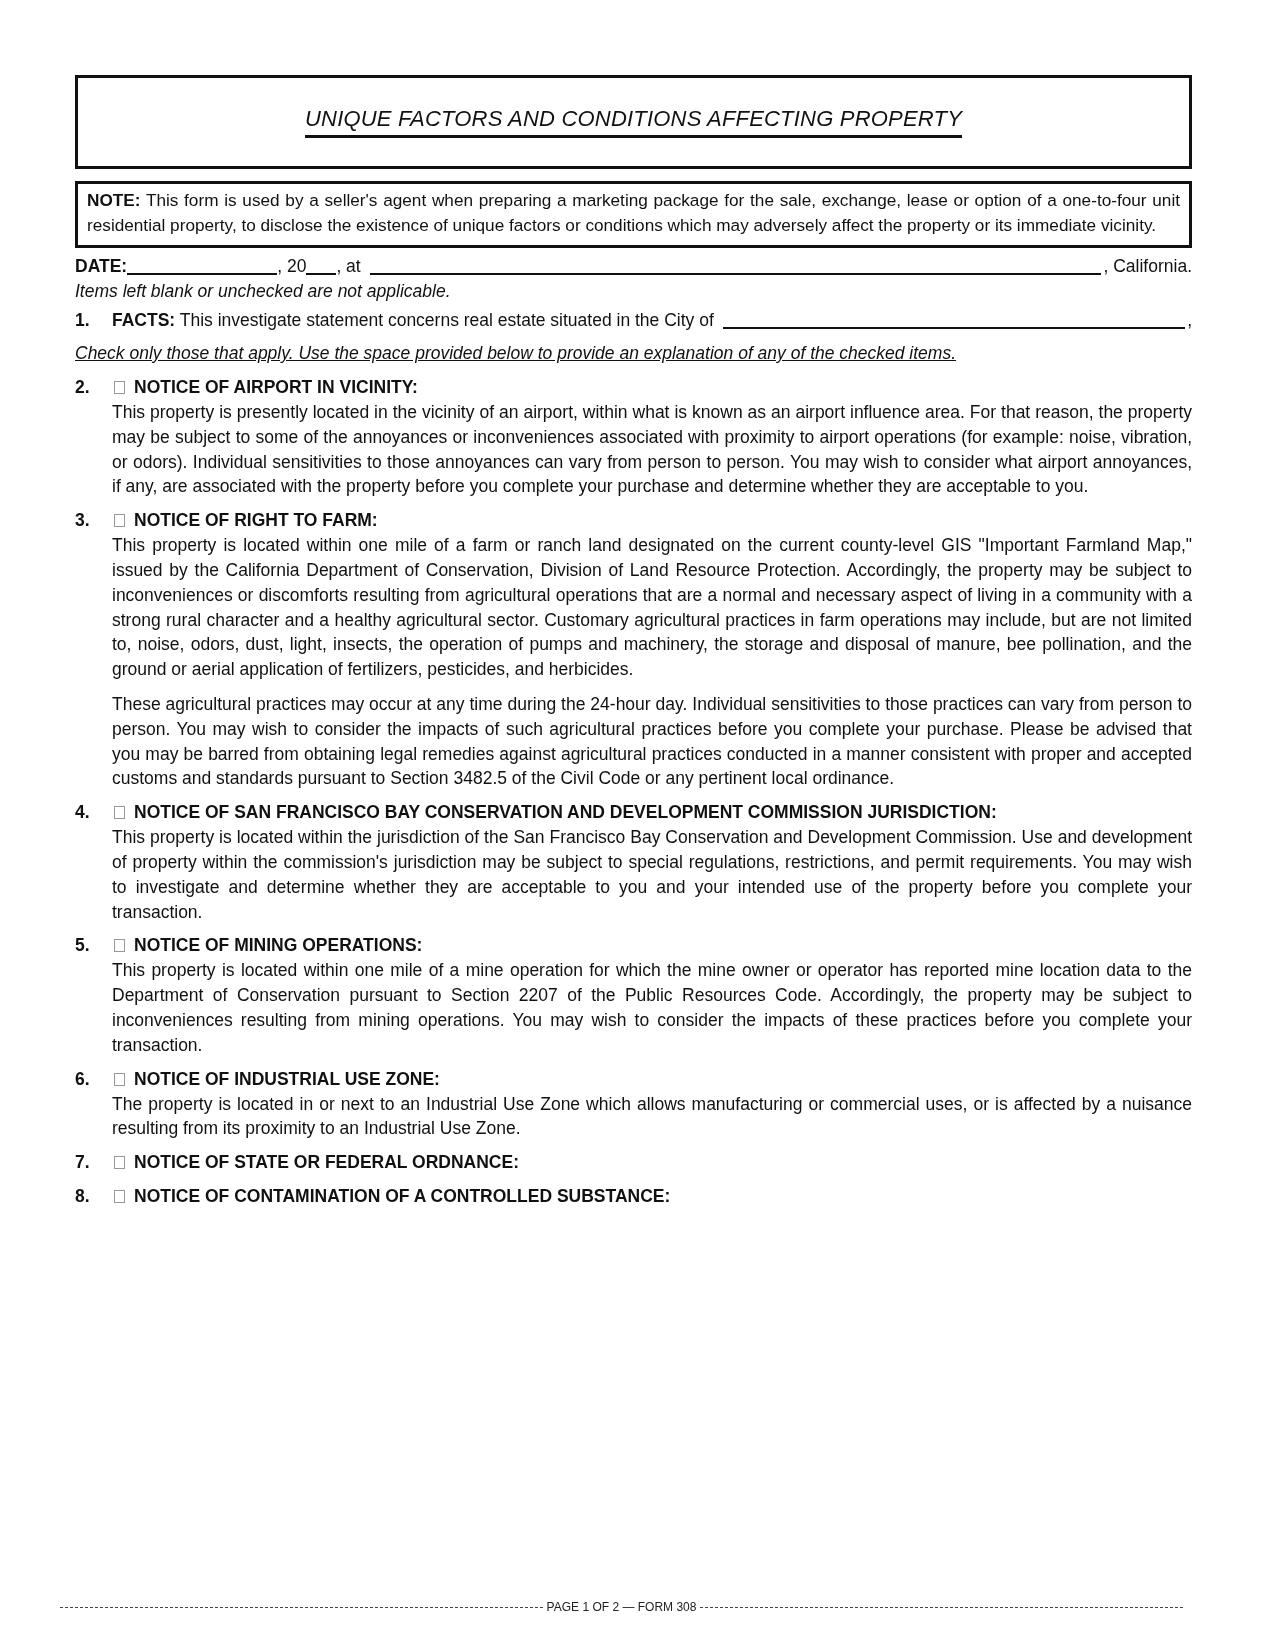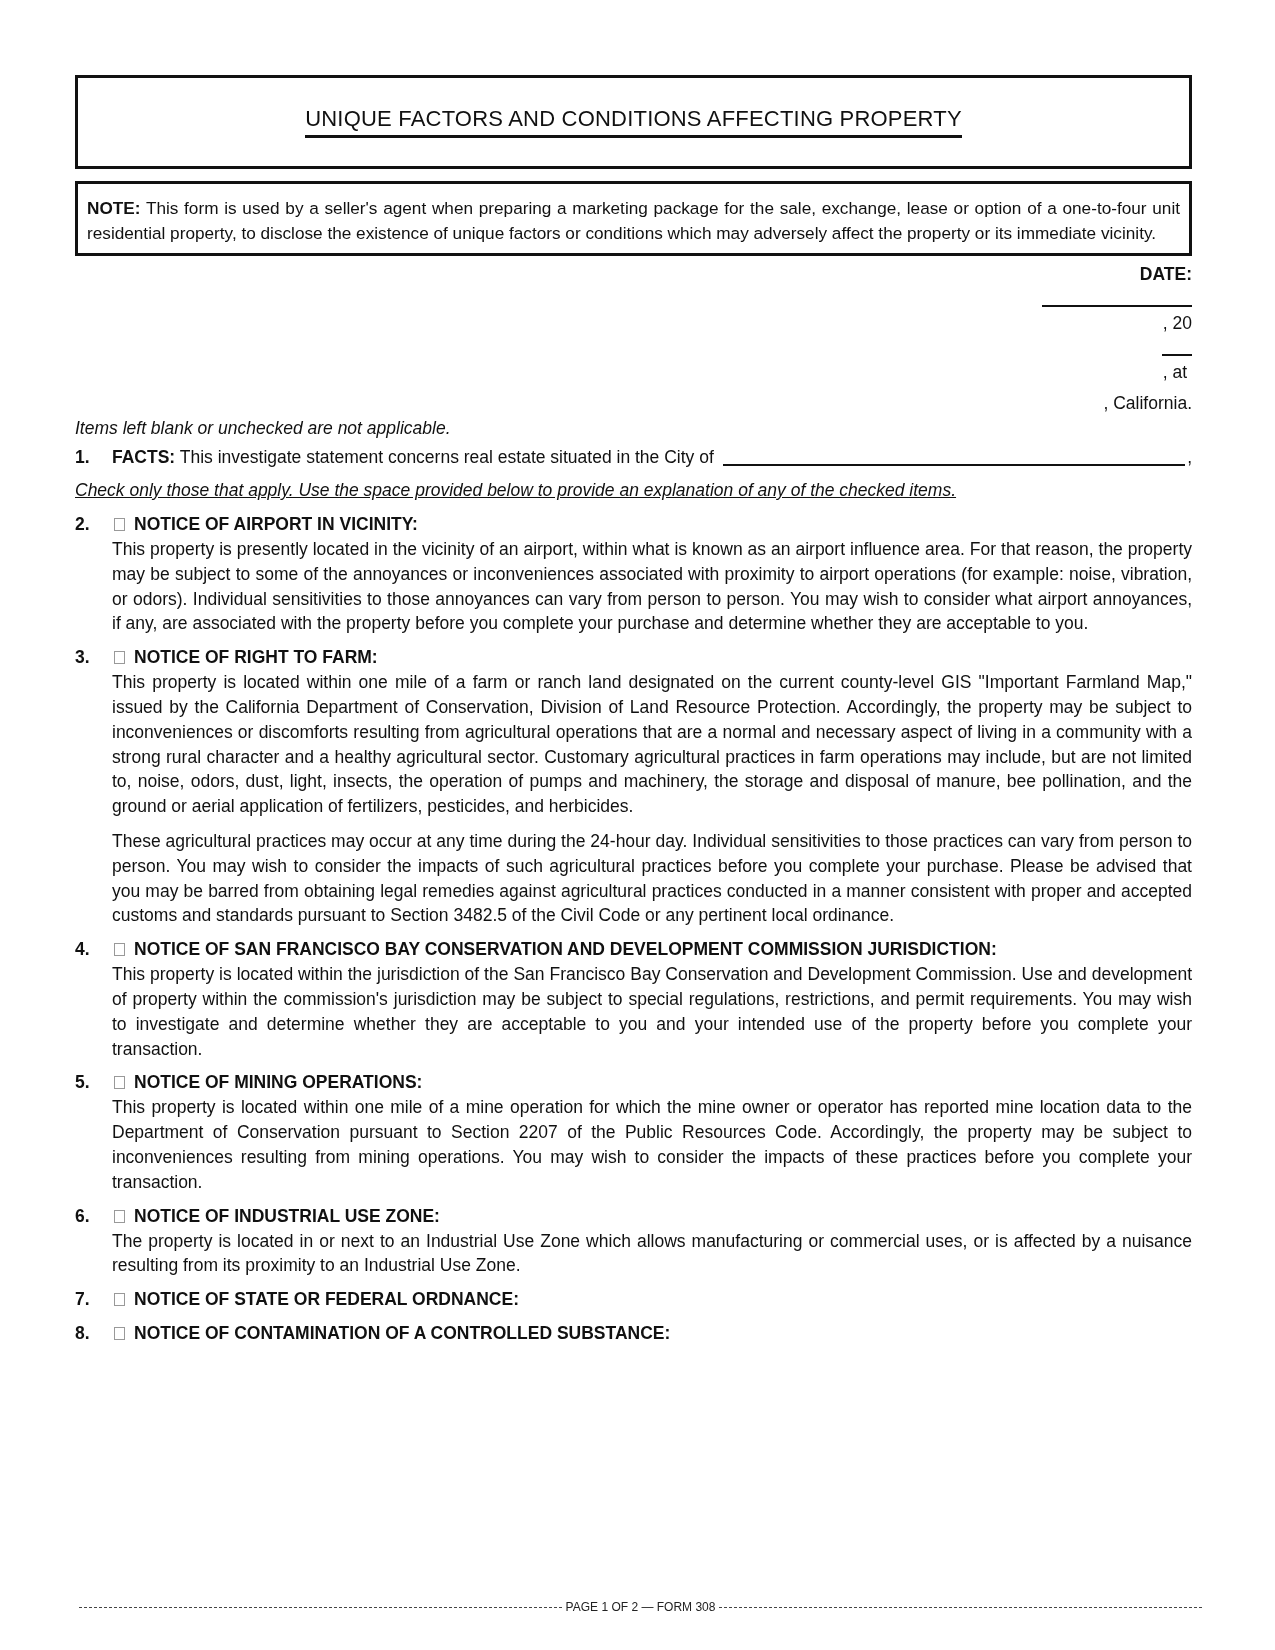--- a/index.html
+++ b/index.html
@@ -4,56 +4,56 @@
 <style>
   html, body { margin: 0; padding: 0; background: #ffffff; }
   body {
     width: 1275px; height: 1650px; position: relative; overflow: hidden;
     font-family: "Liberation Sans", sans-serif; color: #111;
   }
   .page { position: absolute; left: 75px; top: 75px; width: 1117px; }
 
   .title-box {
     border: 3px solid #111; height: 94px; box-sizing: border-box;
-    display: flex; align-items: center; justify-content: center;
+    display: flex; align-items: center; justify-content: center; font-style: italic;
   }
   .title {
     font-size: 22px; font-weight: normal; letter-spacing: 0.2px;
     border-bottom: 3px solid #111; padding-bottom: 3px; margin: 0;
   }
 
   .note-box {
-    border: 3px solid #111; margin-top: 12px; padding: 12px 9px 7px 9px;
+    border: 3px solid #111; margin-top: 12px; padding: 4px 9px 7px 9px;
     font-size: 17.2px; line-height: 25px; text-align: justify; box-sizing: border-box;
   }
   .note-box b { font-weight: bold; }
 
   .row { font-size: 17.5px; line-height: 25px; display: flex; align-items: flex-end; white-space: nowrap; }
   .blank { display: inline-block; border-bottom: 2px solid #111; height: 18px; }
   .flex-blank { flex: 1; border-bottom: 2px solid #111; height: 18px; margin: 0 2px 4px 4px; }
   .italic { font-style: italic; font-size: 17.5px; line-height: 25px; }
 
-  .date-row { margin-top: 6px; flex-direction: column; }
+  .date-row { margin-top: 6px; }
   .indent { padding-left: 37px; }
   .num { display: inline-block; width: 37px; font-weight: bold; }
 
   .section { margin-top: 9px; }
   .sec-head { font-size: 17.5px; font-weight: bold; line-height: 25px; display: flex; }
   .checkbox {
     display: inline-block; width: 11px; height: 13px; border: 1px solid #999;
     margin: 6px 9px 0 2px; box-sizing: border-box; flex: none;
   }
   .para {
     padding-left: 37px; font-size: 17.5px; line-height: 24.8px;
     text-align: justify; 
   }
   .para + .para { margin-top: 10px; }
 
   .footer {
-    position: absolute; left: 79px; top: 1600px; width: 1123px;
+    position: absolute; left: 60px; top: 1600px; width: 1123px;
     display: flex; align-items: center; font-size: 12px; color: #222;
   }
   .dash { flex: 1; border-top: 1px dashed #444; height: 0; }
   .footer-text { padding: 0 4px; white-space: nowrap; }
 </style>
 </head>
 <body>
 
 <div class="page">
 

